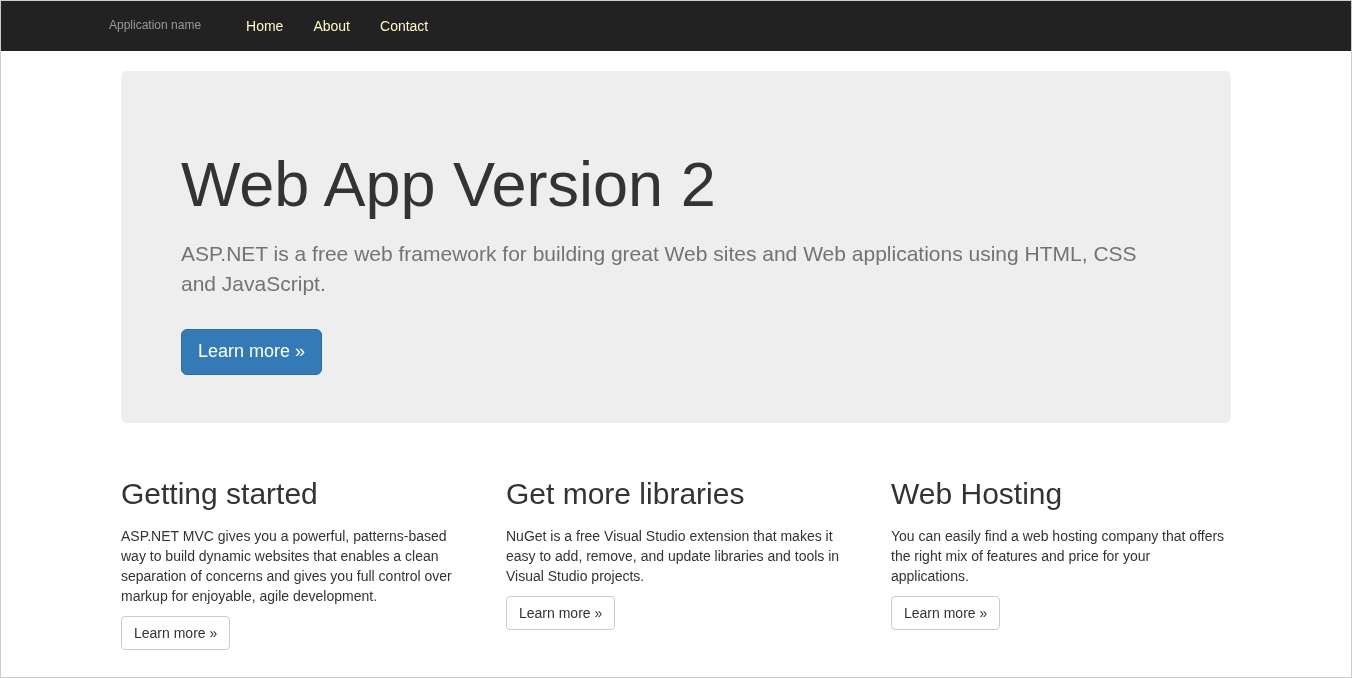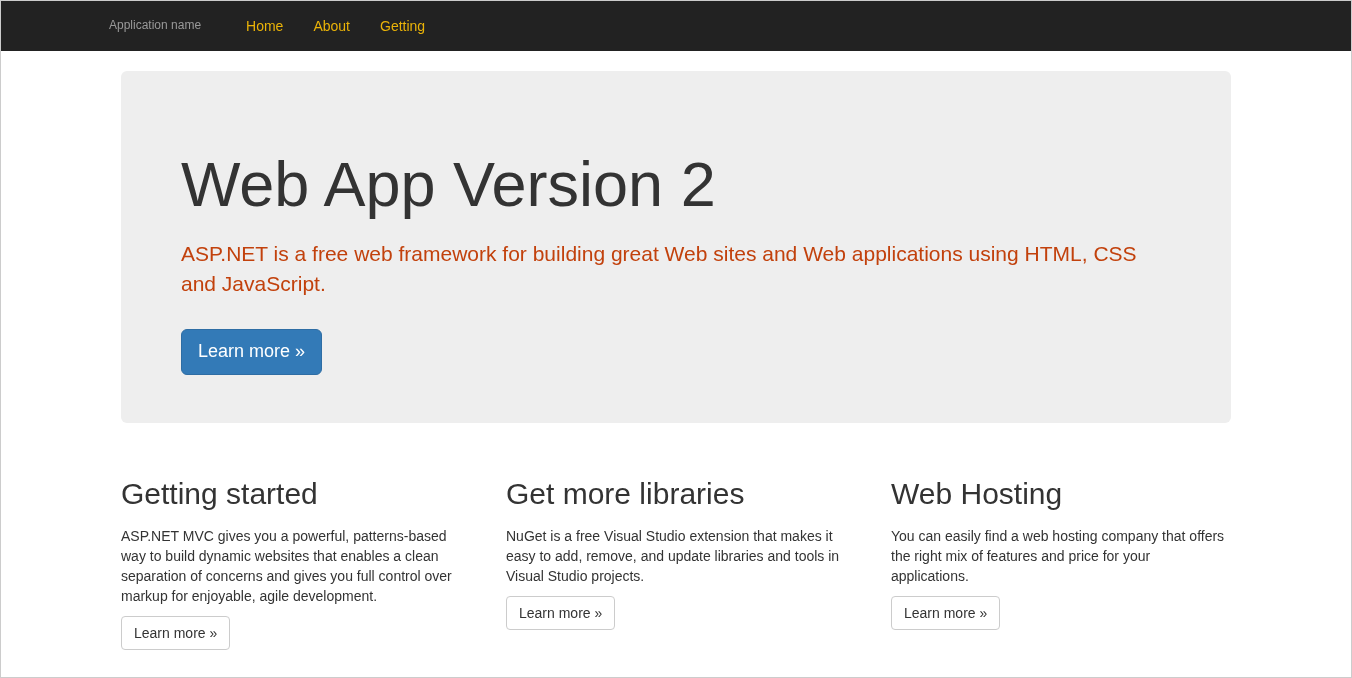--- a/index.html
+++ b/index.html
@@ -29,21 +29,21 @@
     }
     .navbar-brand {
       color: #999;
       font-size: 12px;
       padding: 15px 15px 15px 0;
       text-decoration: none;
       cursor: pointer;
       margin-right: 15px;
     }
     .nav-link {
-      color: #eab308;
+      color: #fef9c3;
       padding: 15px 15px;
       text-decoration: none;
       cursor: pointer;
       font-size: 14px;
     }
     .container {
       width: 1140px;
       margin: 8px auto;
       padding: 0 15px;
     }
@@ -57,21 +57,21 @@
       font-size: 63px;
       font-weight: 500;
       margin-top: 20px;
       margin-bottom: 10px;
       color: #333;
     }
     .jumbotron p {
       font-size: 21px;
       font-weight: 200;
       margin-bottom: 15px;
-      color: #c2410c;
+      color: #737373;
     }
     .btn-primary {
       display: inline-block;
       padding: 10px 16px;
       font-size: 18px;
       line-height: 1.33;
       border-radius: 6px;
       color: #fff;
       background-color: #337ab7;
       border: 1px solid #2e6da4;
@@ -113,21 +113,21 @@
       color: #333;
     }
   </style>
 </head>
 <body>
 
 <nav class="navbar">
   <a class="navbar-brand">Application name</a>
   <a class="nav-link">Home</a>
   <a class="nav-link">About</a>
-  <a class="nav-link">Getting</a>
+  <a class="nav-link">Contact</a>
 </nav>
 
 <div class="container">
   <div class="jumbotron">
     <h1>Web App Version 2</h1>
     <p>ASP.NET is a free web framework for building great Web sites and Web applications using HTML, CSS and JavaScript.</p>
     <a class="btn-primary">Learn more »</a>
   </div>
 
   <div class="row">

